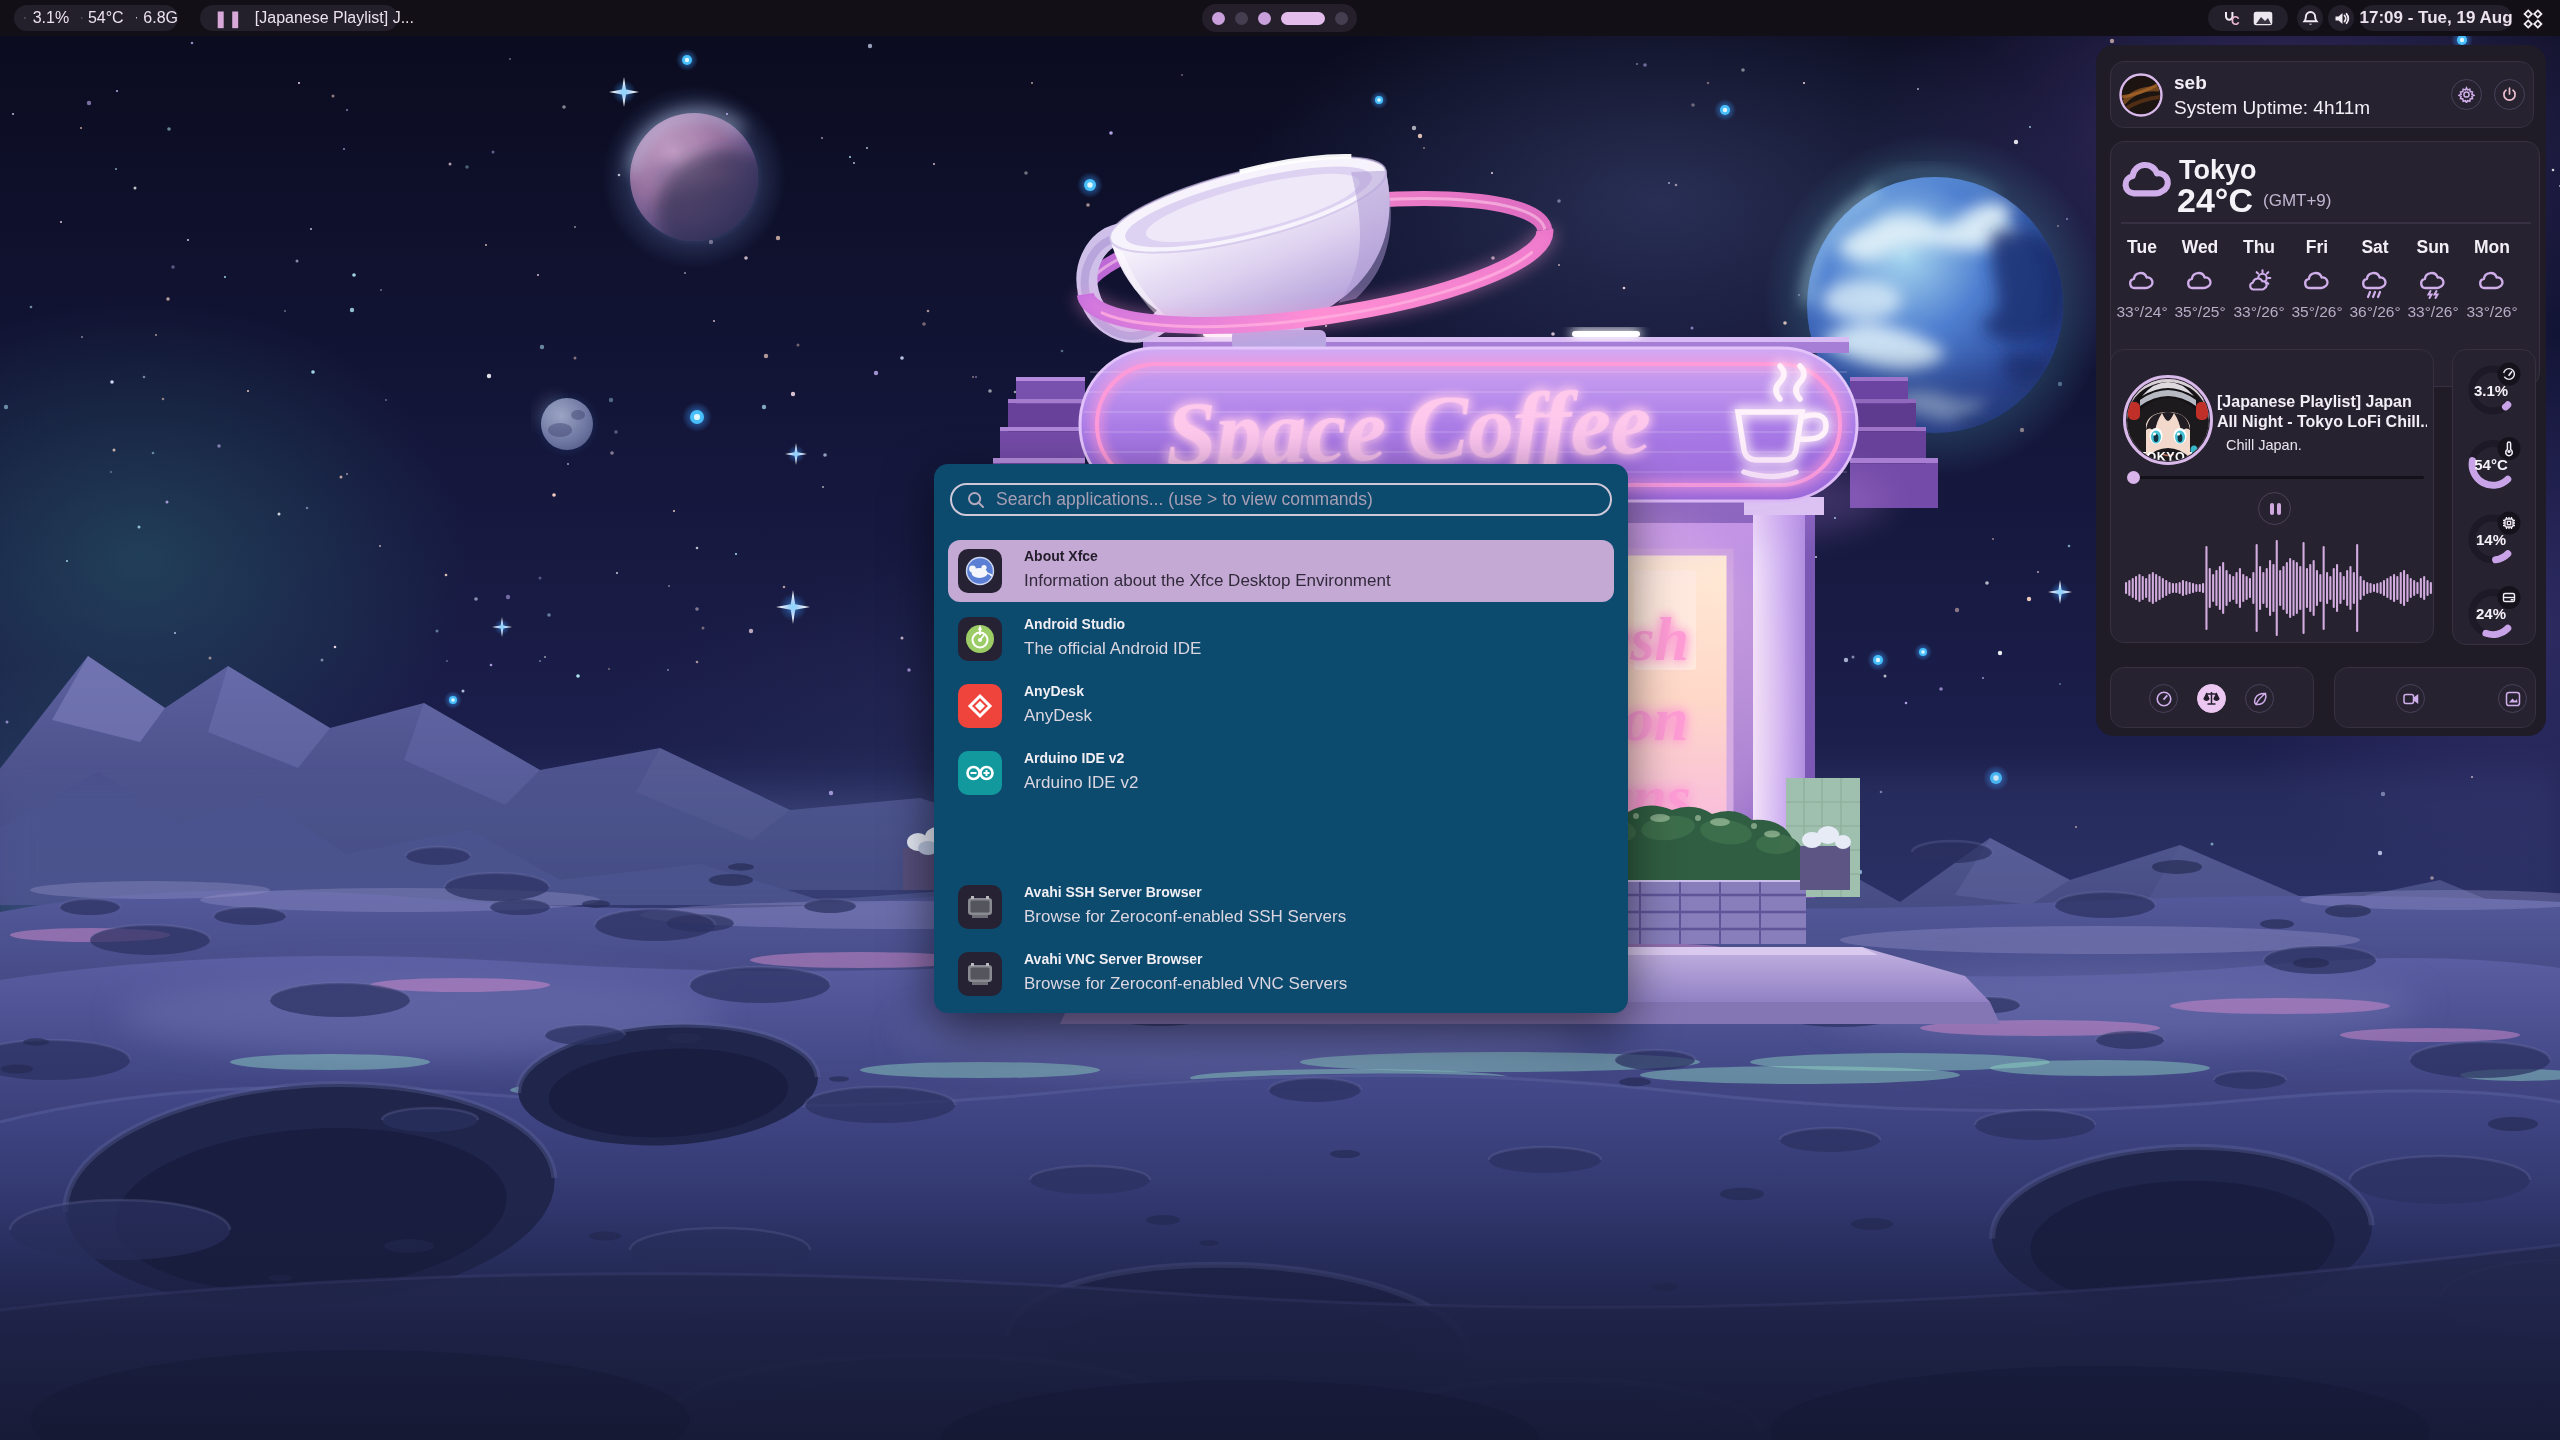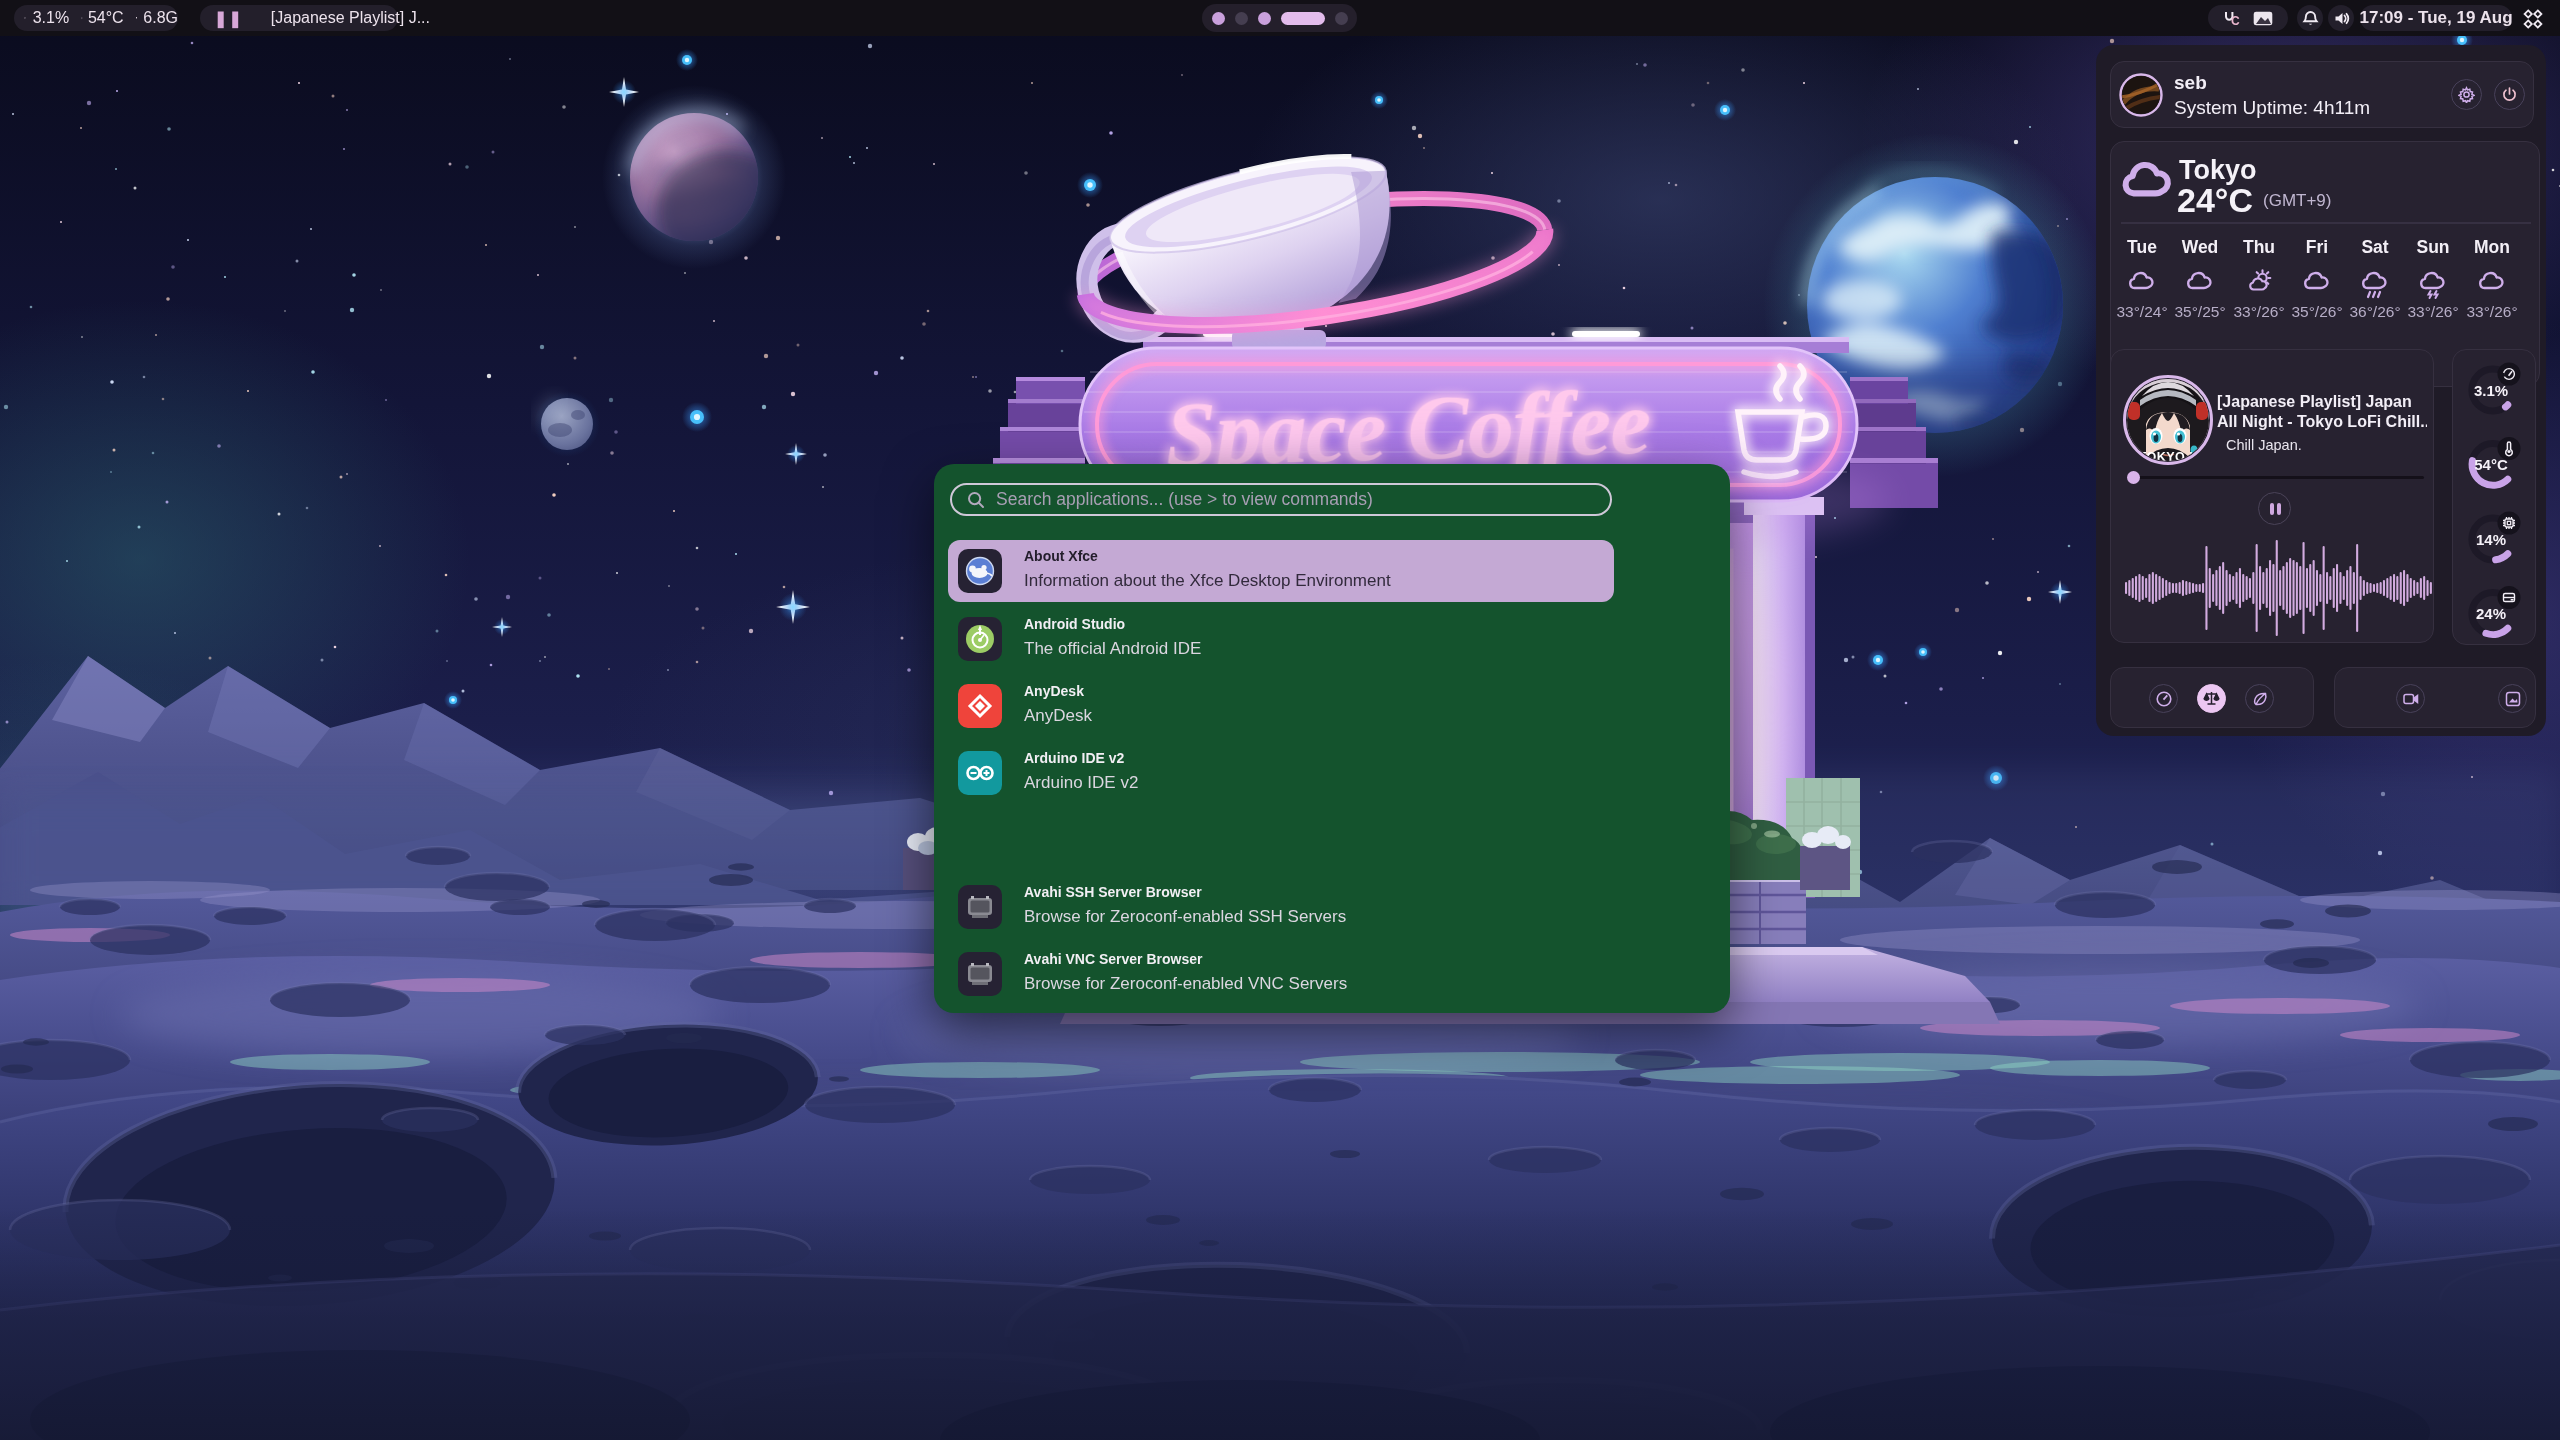--- a/index.html
+++ b/index.html
@@ -6,21 +6,21 @@
 #stage { position:relative; width:2560px; height:1440px; }
 .topbar { position:absolute; left:0; top:0; width:2560px; height:36px; background:#121016; }
 .pill { position:absolute; height:26px; background:#231f2b; border-radius:13px; display:flex; align-items:center; color:#ece2ec; font-size:16px; }
 .pill span { white-space:nowrap; }
 .cbtn { position:absolute; top:5px; width:26px; height:26px; background:#231f2b; border-radius:50%; display:flex; align-items:center; justify-content:center; }
 .wspill { position:absolute; left:1202px; top:4px; width:155px; height:28px; background:#241f2b; border-radius:14px; display:flex; align-items:center; }
 .dot { width:13px; height:13px; border-radius:7px; margin-left:10px; }
 .dot.lp { background:#c9a0dc; }
 .dot.dk { background:#453e50; }
 .wact { width:44px; height:13px; border-radius:7px; background:#e3bcec; margin-left:10px; }
-.launcher { position:absolute; left:934px; top:464px; width:796px; height:549px; background:#14532d; border-radius:20px; box-shadow:0 18px 50px rgba(0,0,0,0.55); }
+.launcher { position:absolute; left:934px; top:464px; width:694px; height:549px; background:#0c4a6e; border-radius:14px; box-shadow:0 18px 50px rgba(0,0,0,0.55); }
 .search { position:absolute; left:16px; top:19px; width:662px; height:33px; border:2px solid #cfc8d8; border-radius:17px; display:flex; align-items:center; color:#a89fb4; font-size:17.5px; }
 .item { position:absolute; left:14px; width:666px; height:62px; }
 .item .iplate { position:absolute; left:10px; top:9px; width:44px; height:44px; }
 .item .itxt { position:absolute; left:76px; top:8px; }
 .ttl { font-size:14px; font-weight:bold; color:#f2eff4; }
 .dsc { font-size:17px; color:#dbd6e0; margin-top:7px; }
 .item.sel { background:#c4a9d4; border-radius:12px; }
 .item.sel .ttl { color:#231d2b; }
 .item.sel .dsc { color:#322a3c; }
 .panel { position:absolute; left:2096px; top:45px; width:450px; height:691px; background:#1f1b27; border-radius:18px; color:#f2eef6; }
@@ -1048,21 +1048,21 @@
           <g fill="none" stroke="#f2e8f2" stroke-width="1.8">
             <rect x="3.5" y="3.5" width="10" height="10" rx="2"></rect>
             <rect x="6.5" y="6.5" width="4" height="4"></rect>
             <path d="M6 3.5 V1.5 M8.5 3.5 V1.5 M11 3.5 V1.5 M6 15.5 V13.5 M8.5 15.5 V13.5 M11 15.5 V13.5 M3.5 6 H1.5 M3.5 8.5 H1.5 M3.5 11 H1.5 M15.5 6 H13.5 M15.5 8.5 H13.5 M15.5 11 H13.5"></path>
           </g>
         </svg>
         <span>6.8G</span>
  </div>
  <div class="pill" style="left:200px;top:5px;width:198px">
   <span style="color:#d8a8d8;font-weight:bold;letter-spacing:1px;margin-left:14px">❚❚</span>
-  <span style="margin-left:28px">[Japanese Playlist] J...</span>
+  <span style="margin-left:12px">[Japanese Playlist] J...</span>
  </div>
  <div class="wspill">
   <span class="dot lp"></span>
         <span class="dot dk"></span>
         <span class="dot lp"></span>
         <span class="wact"></span>
         <span class="dot dk"></span>
  </div>
  <div class="pill" style="left:2208px;top:5px;width:80px;justify-content:center">
   <svg width="18" height="16" viewBox="0 0 18 16">

